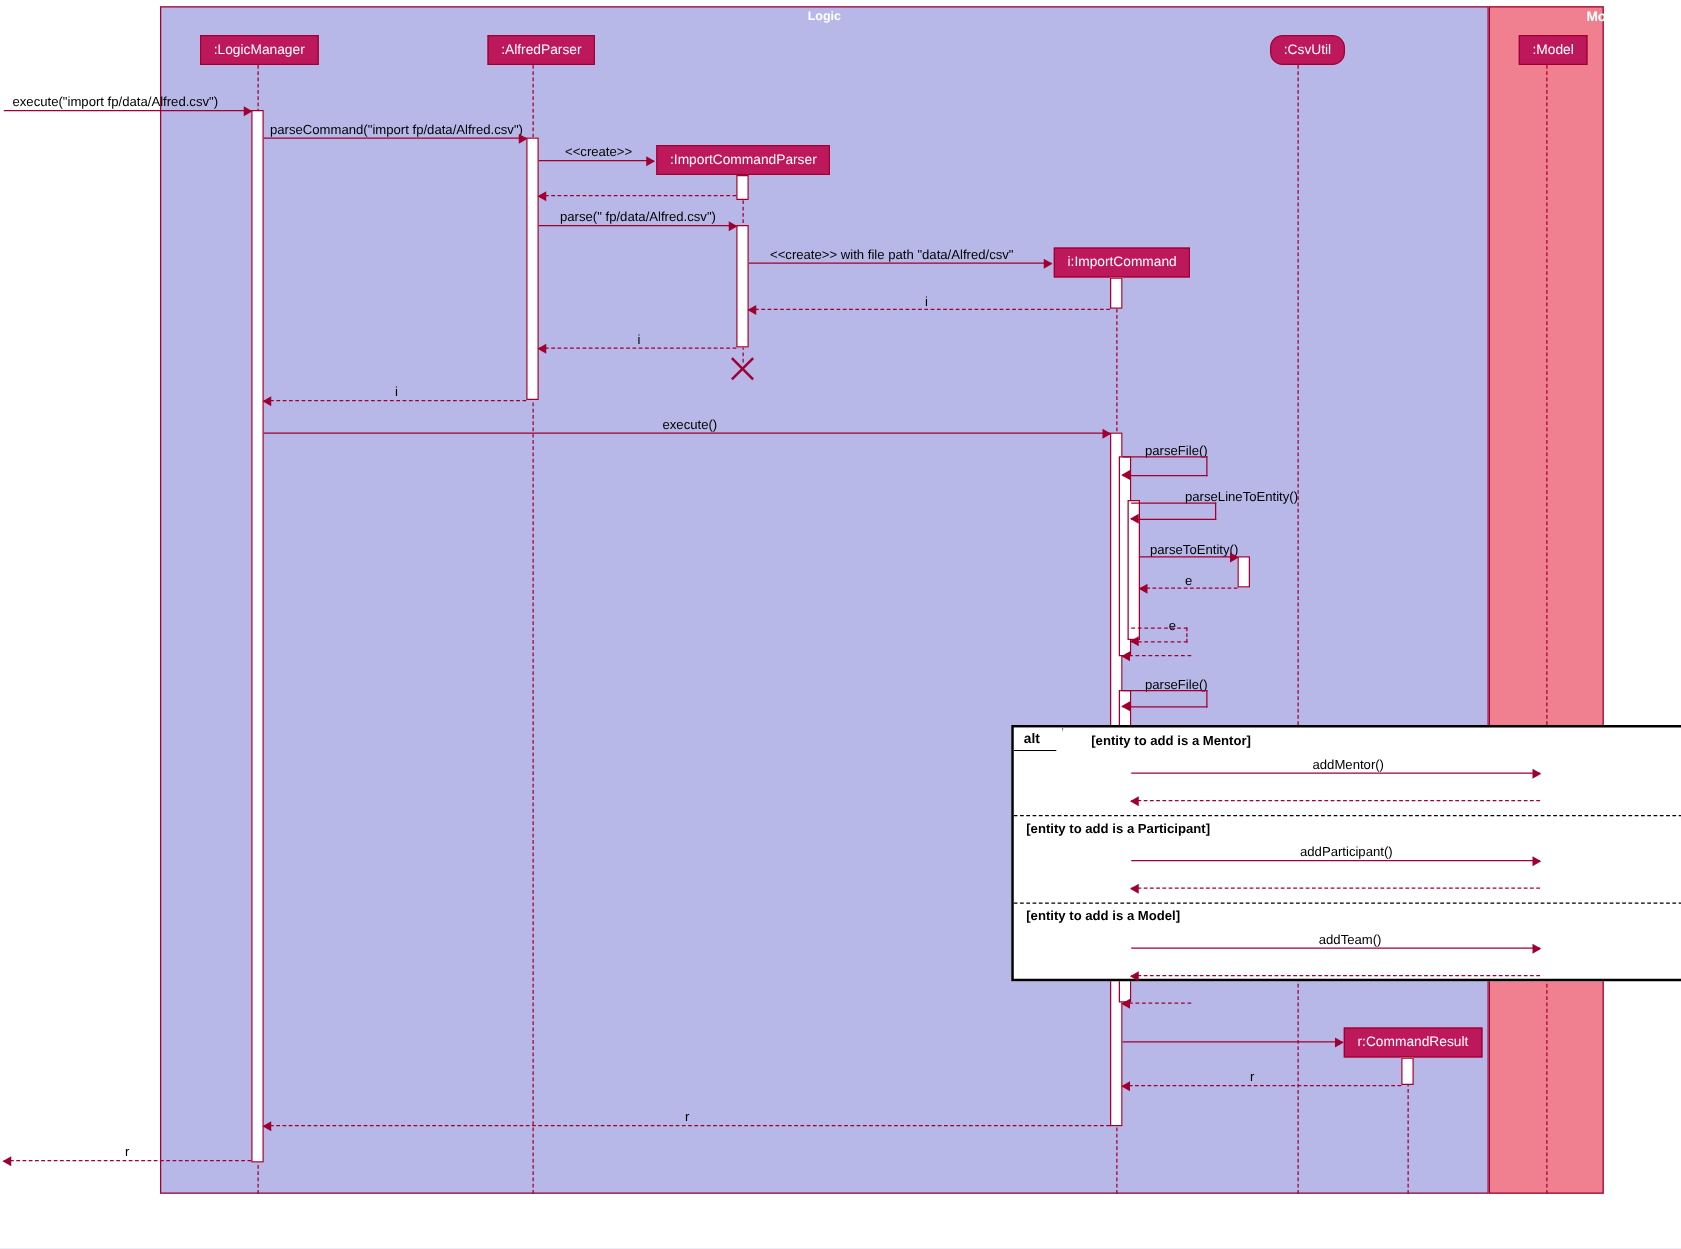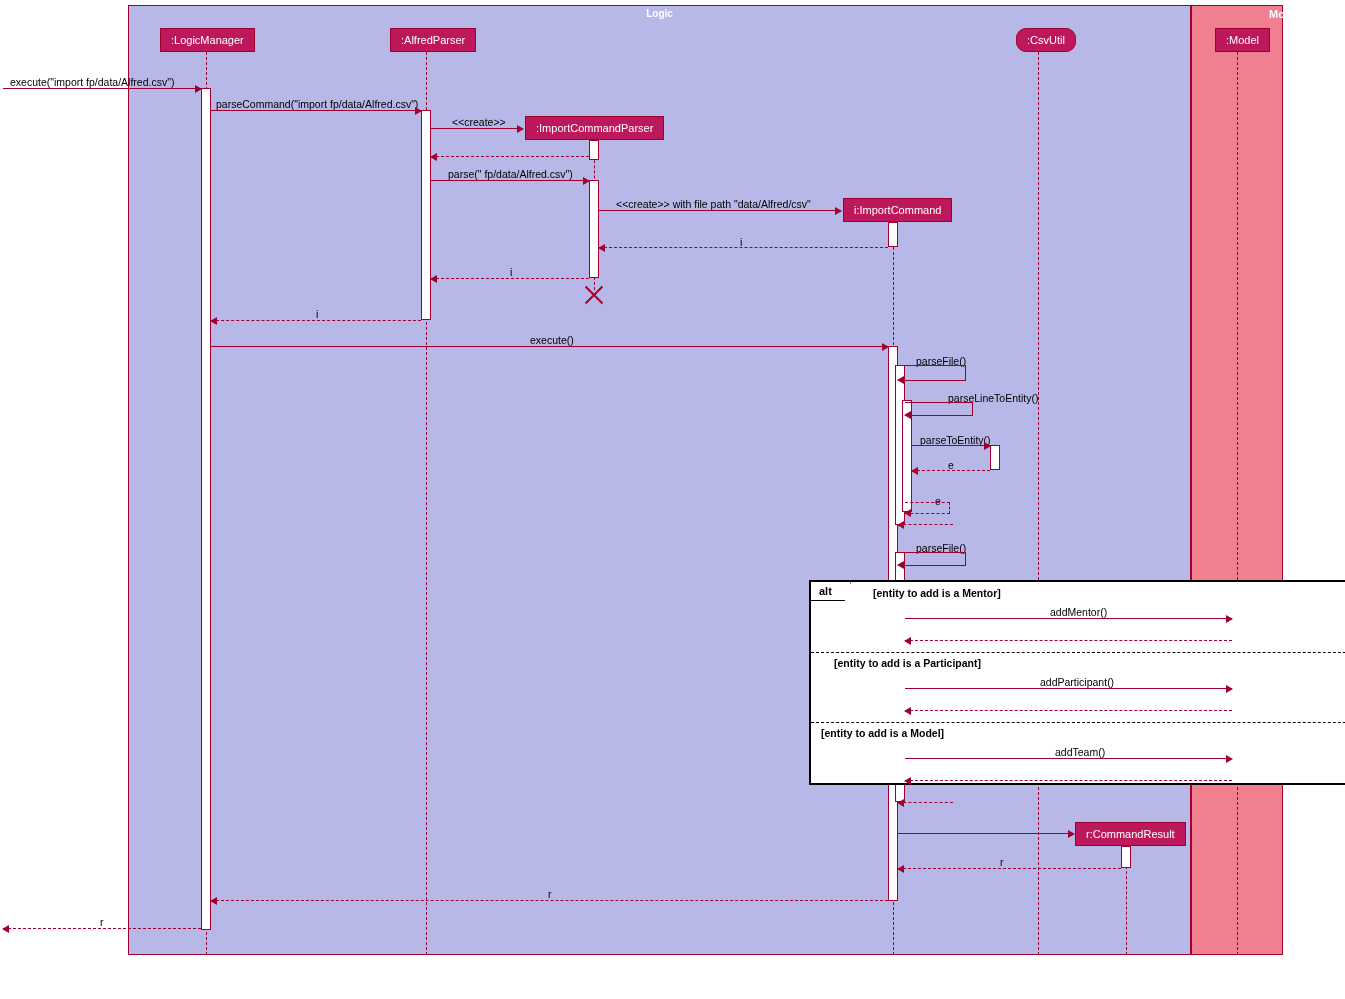--- a/index.html
+++ b/index.html
@@ -248,21 +248,21 @@
 <div class="self-return" style="left:905px; top:502px; width:45px; height:12px;"></div>
 <div class="arrow-dashed arrow-head-l" style="left:898px; top:524px; width:55px;"></div>
 
 <div class="label" style="left:916px; top:542px;">parseFile()</div>
 <div class="self-call" style="left:898px; top:552px; width:68px; height:14px;"></div>
 
 <div class="alt-frame" style="left:809px; top:580px; width:564px; height:205px;">
   <div class="alt-label">alt</div>
   <div class="alt-guard" style="left:62px; top:5px;">[entity to add is a Mentor]</div>
   <div class="alt-divider" style="top:70px;"></div>
-  <div class="alt-guard" style="left:10px; top:75px;margin-left:13px;">[entity to add is a Participant]</div>
+  <div class="alt-guard" style="left:10px; top:75px;">[entity to add is a Participant]</div>
   <div class="alt-divider" style="top:140px;"></div>
   <div class="alt-guard" style="left:10px; top:145px;">[entity to add is a Model]</div>
 </div>
 
 <div class="label" style="left:1050px; top:606px;">addMentor()</div>
 <div class="arrow-solid arrow-head-r" style="left:905px; top:618px; width:327px;"></div>
 <div class="arrow-dashed arrow-head-l" style="left:905px; top:640px; width:327px;"></div>
 
 <div class="label" style="left:1040px; top:676px;">addParticipant()</div>
 <div class="arrow-solid arrow-head-r" style="left:905px; top:688px; width:327px;"></div>

